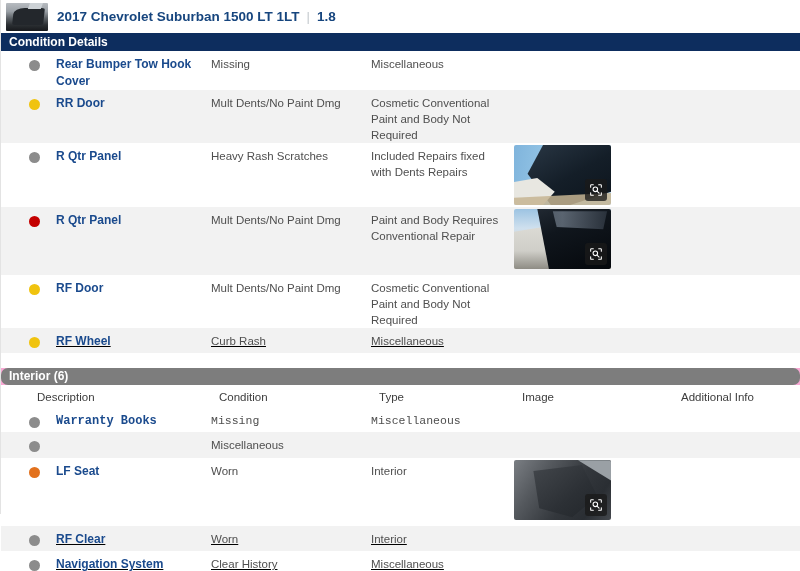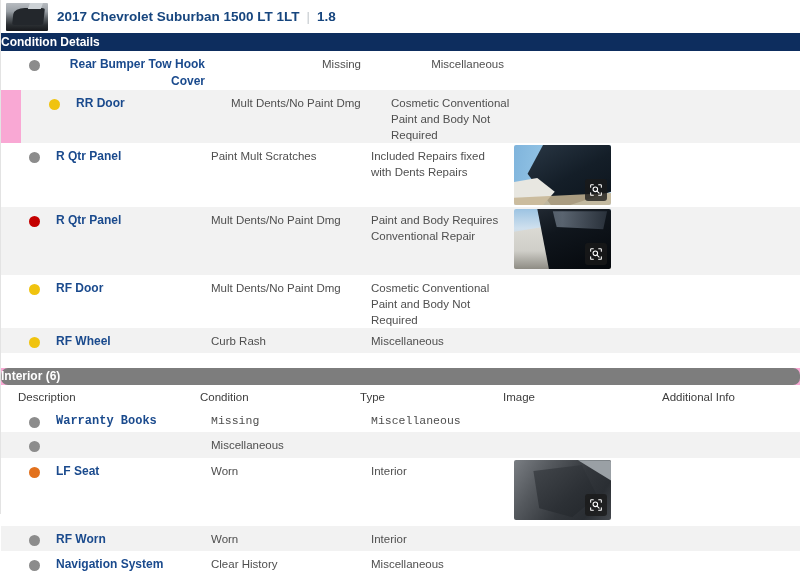--- a/index.html
+++ b/index.html
@@ -20,46 +20,46 @@
   }
   .veh-thumb:before{content:"";position:absolute;left:16%;top:18%;width:74%;height:62%;
     background:#23272c;border-radius:35% 10% 8% 8%;transform:skewX(-6deg);}
   .veh-thumb:after{content:"";position:absolute;left:55%;top:2%;width:30%;height:20%;
     background:#cdd2d6;transform:skewX(-20deg);}
   .title-text{margin-left:9px;font-size:13.5px;font-weight:700;color:#16457e;}
   .title-sep{margin:0 7px;color:#c3c8cd;font-weight:400;font-size:13px;}
   .title-grade{font-size:13.5px;font-weight:700;color:#16457e;}
 
   
-  .bar{height:18px;line-height:18px;padding-left:0;font-size:12px;font-weight:700;color:#fff;}
+  .bar{height:18px;line-height:18px;padding-left:8px;font-size:12px;font-weight:700;color:#fff;}
   .bar.navy{background:#0d2d5e;}
   .bar.gray{background:#7d7d7d;height:17px;line-height:17px;border-radius:7px;}
 
   
   .row{
     display:grid;
     grid-template-columns:182px 160px 143px 159px 1fr;
     padding-left:28px;box-sizing:border-box;background:#fff;
   }
   .row.alt{background:#f2f2f2;}
   .cell{padding-top:5px;font-size:11.5px;color:#4f4f4f;line-height:1.4;padding-right:10px;}
   .cell.desc{display:flex;align-items:flex-start;padding-right:6px;}
   .dot{width:11px;height:11px;border-radius:50%;background:#8c8c8c;flex:0 0 auto;margin:4px 16px 0 0;}
   .desc-label{font-size:12px;font-weight:700;color:#1a4a8d;cursor:pointer;}
   .cell.imgcell{padding-top:2px;}
 
-  .h23{min-height:23px;text-align:right;} .h35{min-height:35px;margin-left:20px;} .h64{min-height:64px;} .h68{min-height:68px;}
-  .h40{min-height:40px;} .h24{min-height:24px;font-family:Liberation Mono, monospace;} .h26{min-height:26px;} .h25{min-height:25px;}
+  .h23{min-height:23px;} .h35{min-height:35px;} .h64{min-height:64px;} .h68{min-height:68px;}
+  .h40{min-height:40px;} .h24{min-height:24px;font-family:Liberation Mono, monospace;} .h26{min-height:26px;} .h25{min-height:25px;text-decoration:underline;}
 
   .spacer{height:15px;background:#fff;}
 
   
   .col-headers{
     display:grid;grid-template-columns:182px 160px 143px 159px 1fr;
-    padding-left:17px;box-sizing:border-box;height:23px;align-items:center;background:#fff;
+    padding-left:36px;box-sizing:border-box;height:23px;align-items:center;background:#fff;
   }
   .col-headers .ch{font-size:11.5px;color:#3d3d3d;font-weight:400;}
 
   
   .thumb{width:97px;height:60px;border-radius:2px;position:relative;overflow:hidden;cursor:pointer;}
   .thumb .layer{position:absolute;inset:0;}
 
   .thumb.trailer{background:linear-gradient(100deg,#7fb4dc 0%,#9ccbe9 45%,#bedcf0 100%);}
   .thumb.trailer .l1{clip-path:polygon(30% 0,100% 0,100% 78%,58% 100%,38% 100%,14% 48%);
     background:linear-gradient(150deg,#2c3a48 0%,#141e28 55%,#0c141c 100%);}
@@ -121,21 +121,21 @@
     <div class="cell">Cosmetic Conventional Paint and Body Not Required</div>
     <div class="cell"></div>
       <div class="cell"></div>
   </div>
 
   <div class="row h64">
     <div class="cell desc">
       <span class="dot" style="background: rgb(140, 140, 140);"></span>
       <span class="desc-label">R Qtr Panel</span>
     </div>
-    <div class="cell">Paint Mult Scratches</div>
+    <div class="cell">Heavy Rash Scratches</div>
     <div class="cell">Included Repairs fixed with Dents Repairs</div>
     <div class="cell imgcell">
       <div class="thumb trailer">
         <div class="layer l1"></div>
           <div class="layer l2"></div>
           <div class="layer l3"></div>
         <div class="zoom-btn">
           <svg width="16" height="16" viewBox="0 0 24 24" fill="none" stroke="#ffffff" stroke-width="1.6" stroke-linecap="round">
             <path d="M4 8 V5 Q4 4 5 4 H8"></path>
               <path d="M16 4 H19 Q20 4 20 5 V8"></path>
@@ -253,21 +253,21 @@
           </svg>
         </div>
       </div>
     </div>
     <div class="cell"></div>
   </div>
 
   <div class="row alt h25">
     <div class="cell desc">
       <span class="dot" style="background: rgb(140, 140, 140);"></span>
-      <span class="desc-label">RF Worn</span>
+      <span class="desc-label">RF Clear</span>
     </div>
     <div class="cell">Worn</div>
     <div class="cell">Interior</div>
     <div class="cell"></div>
       <div class="cell"></div>
   </div>
 
   <div class="row h25">
     <div class="cell desc">
       <span class="dot" style="background: rgb(140, 140, 140);"></span>

